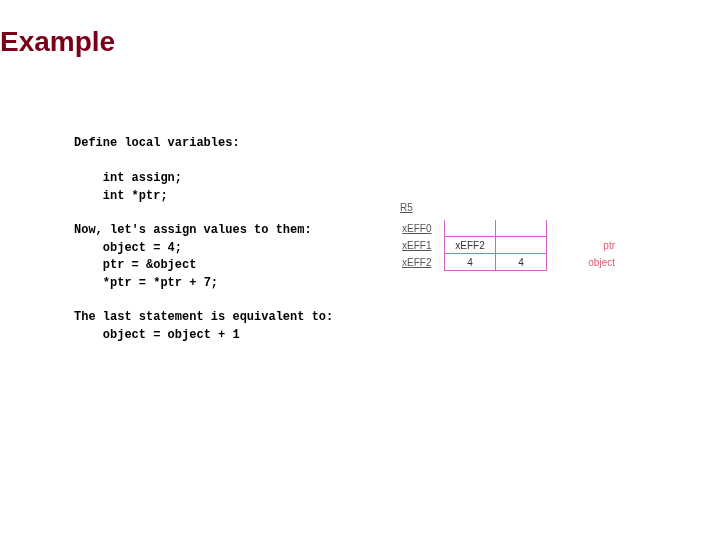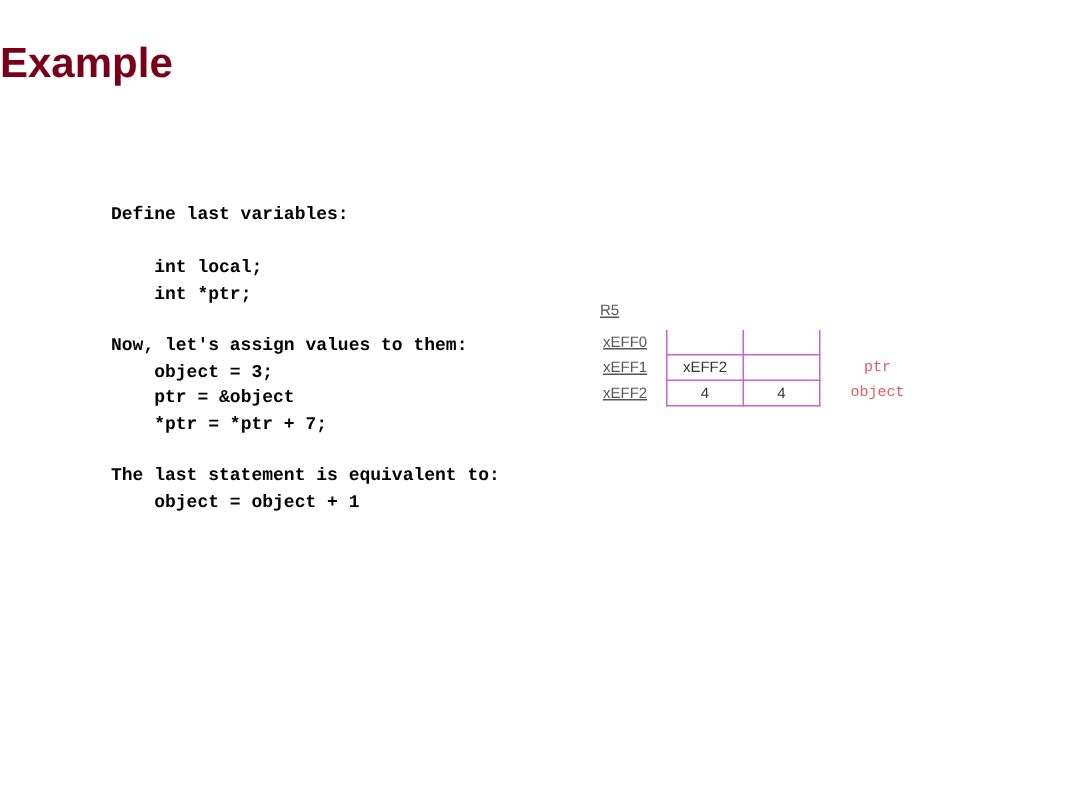--- a/index.html
+++ b/index.html
@@ -71,43 +71,42 @@
   }
   .cell1, .cell2 {
     width: 50px;
     border: 1px solid #d060d0;
     text-align: center;
     color: #333;
   }
   .note-col {
     width: 60px;
     padding-left: 8px !important;
-    text-align: center;
+    text-align: right;
     color: #e05a6a;
-    font-family: Liberation Mono, monospace;
   }
   .empty-top td.cell1, .empty-top td.cell2 {
     border-top: none;
   }
 </style>
 </head>
 <body>
 
 <div class="slide">
 
   <div class="title">Example</div>
 
   <div class="content">
-<span>Define last variables:</span>
+<span>Define local variables:</span>
 
-    <span>int local;</span>
+    <span>int assign;</span>
     <span>int *ptr;</span>
 
 <span>Now, let's assign values to them:</span>
-    <span>object = 3;</span>
+    <span>object = 4;</span>
     <span>ptr = &amp;object</span>
     <span>*ptr = *ptr + 7;</span>
 
 <span>The last statement is equivalent to:</span>
     <span>object = object + 1</span>
 </div>
 
   <div class="table-wrap">
     <div class="heap-label">R5</div>
     <table class="mem">

